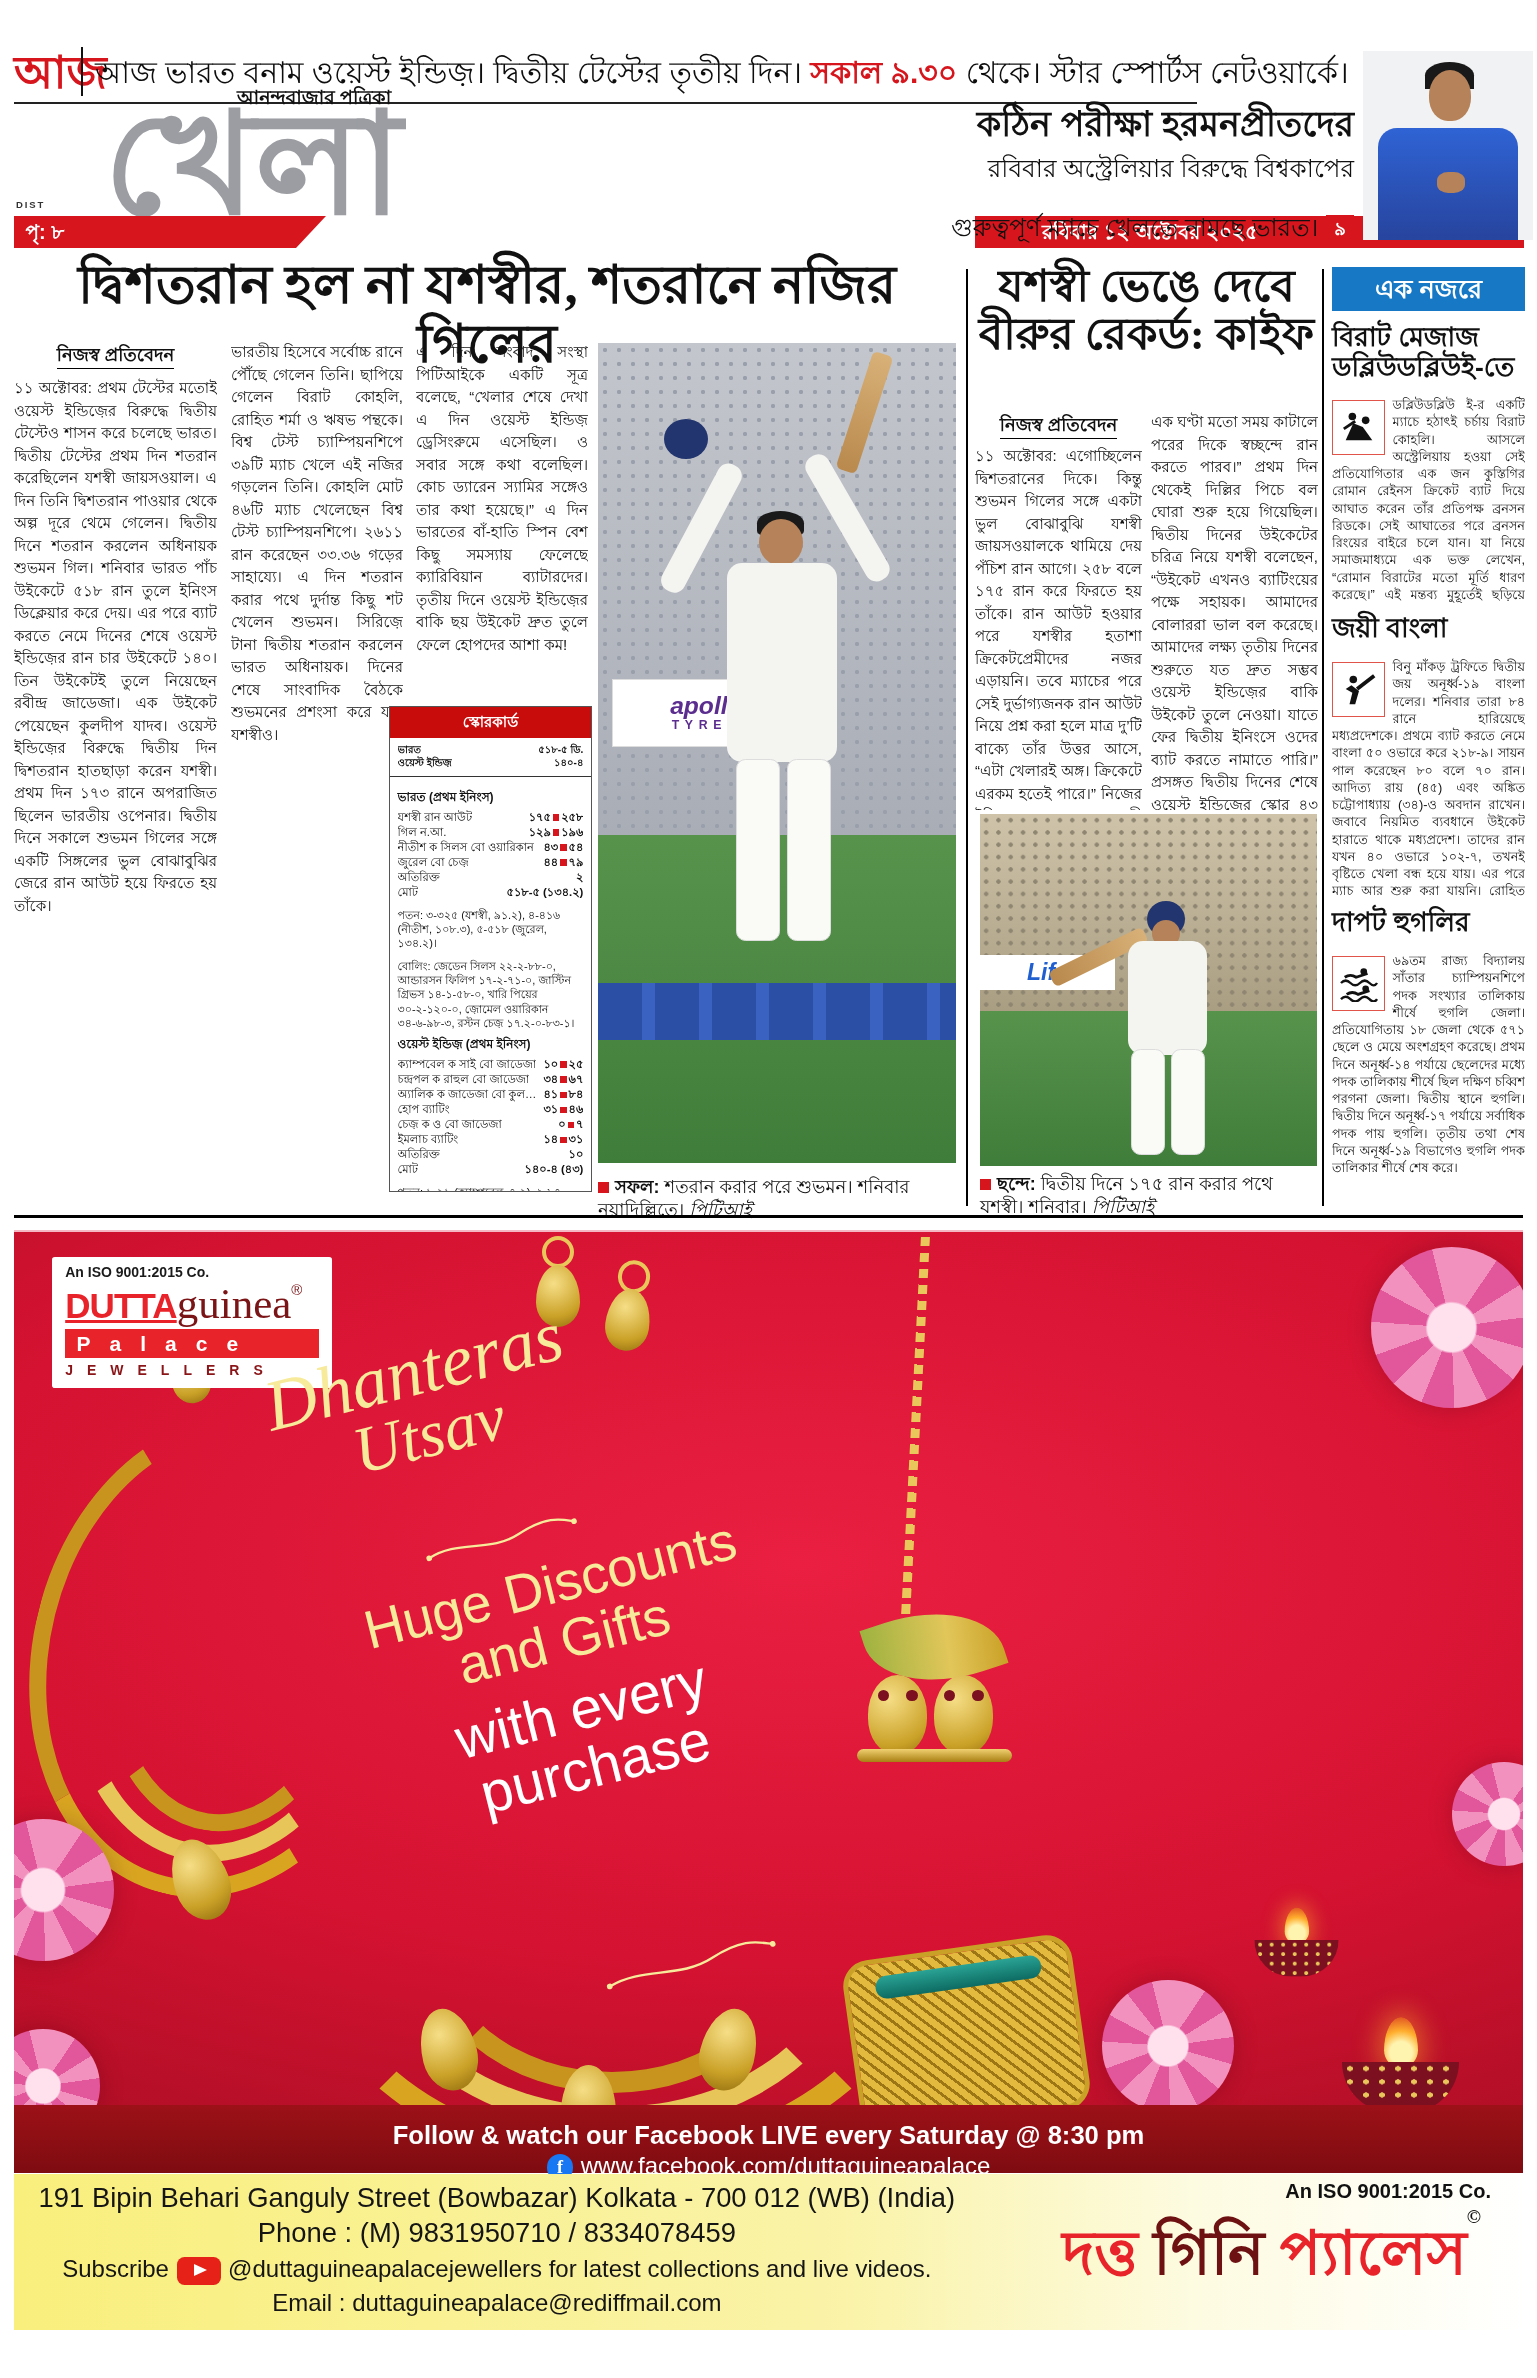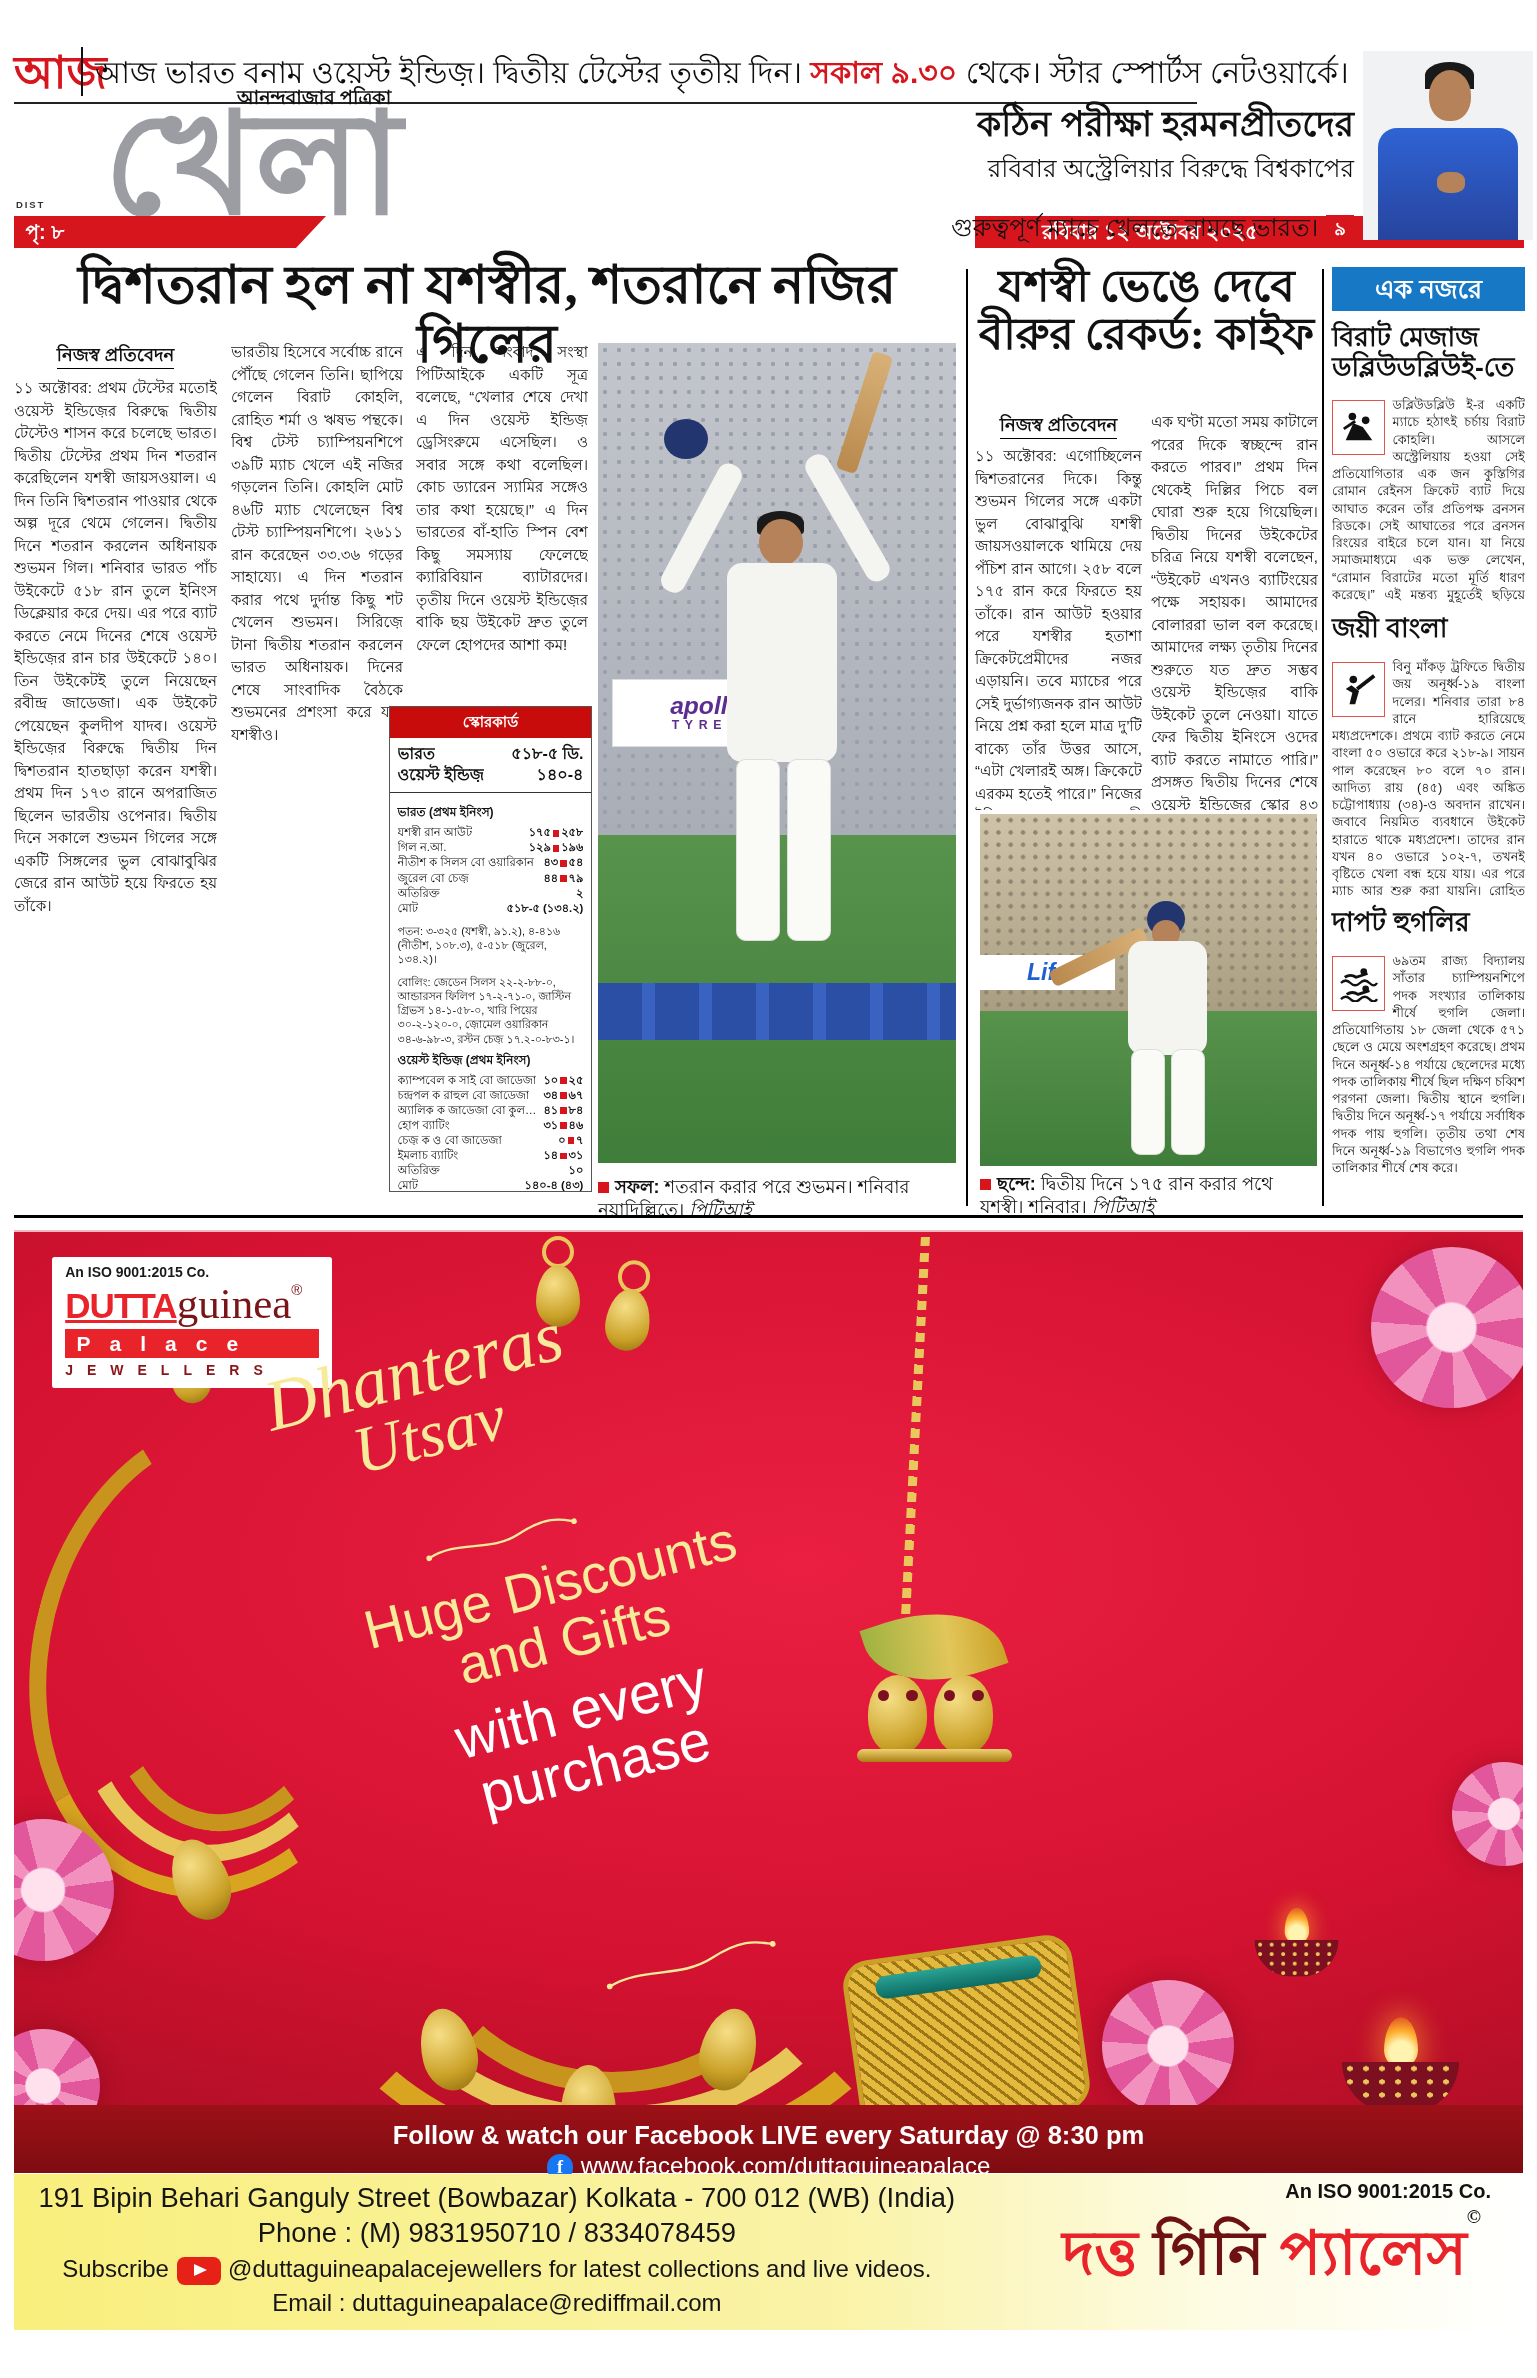--- a/index.html
+++ b/index.html
@@ -43,21 +43,21 @@
   .byline span{border-bottom:1.9px solid #000;padding-bottom:2.8px;}
   .bodytext{font-size:15px;line-height:1.5;overflow:hidden;}
   .lead-byline{left:14px;top:341px;width:203px;}
   .lead-col1{left:14px;top:377px;width:203px;height:791px;}
   .lead-col2{left:231px;top:341px;width:172px;height:827px;}
   .lead-col3{left:416px;top:341px;width:172px;height:356px;}
   
   .scorecard{left:389px;top:706px;width:203px;height:486px;border:1.9px solid #555;background:#fff;box-sizing:border-box;overflow:hidden;}
   .sc-header{background:#c80b0b;color:#fff;font-weight:bold;text-align:center;font-size:15px;padding:2.8px 0;}
   .sc-summary{padding:5.7px 7.6px 6.6px;border-bottom:1.9px solid #333;}
-  .sc-summary .sc-row{font-size:16px;font-weight:bold;}
+  .sc-summary .sc-row{font-size:10px;font-weight:bold;}
   .sc-body{padding:5.7px 7.6px 3.8px;}
   .sc-innings{font-weight:bold;font-size:12px;margin:4.7px 0 1.9px;}
   .sc-row{display:flex;justify-content:space-between;font-size:11.4px;line-height:1.32;white-space:nowrap;overflow:hidden;}
   .sc-label{overflow:hidden;text-overflow:ellipsis;margin-right:3.8px;}
   .sc-val{font-weight:bold;}
   .sq{display:inline-block;width:6.6px;height:6.6px;background:#d6151c;margin:0 1.9px;vertical-align:middle;}
   .sc-note{font-size:11px;line-height:1.3;margin-top:8px;text-align:left;}
   
   .photo{overflow:hidden;background:#b9bcc3;}
   .lead-photo{left:598px;top:343px;width:358px;height:820px;}

